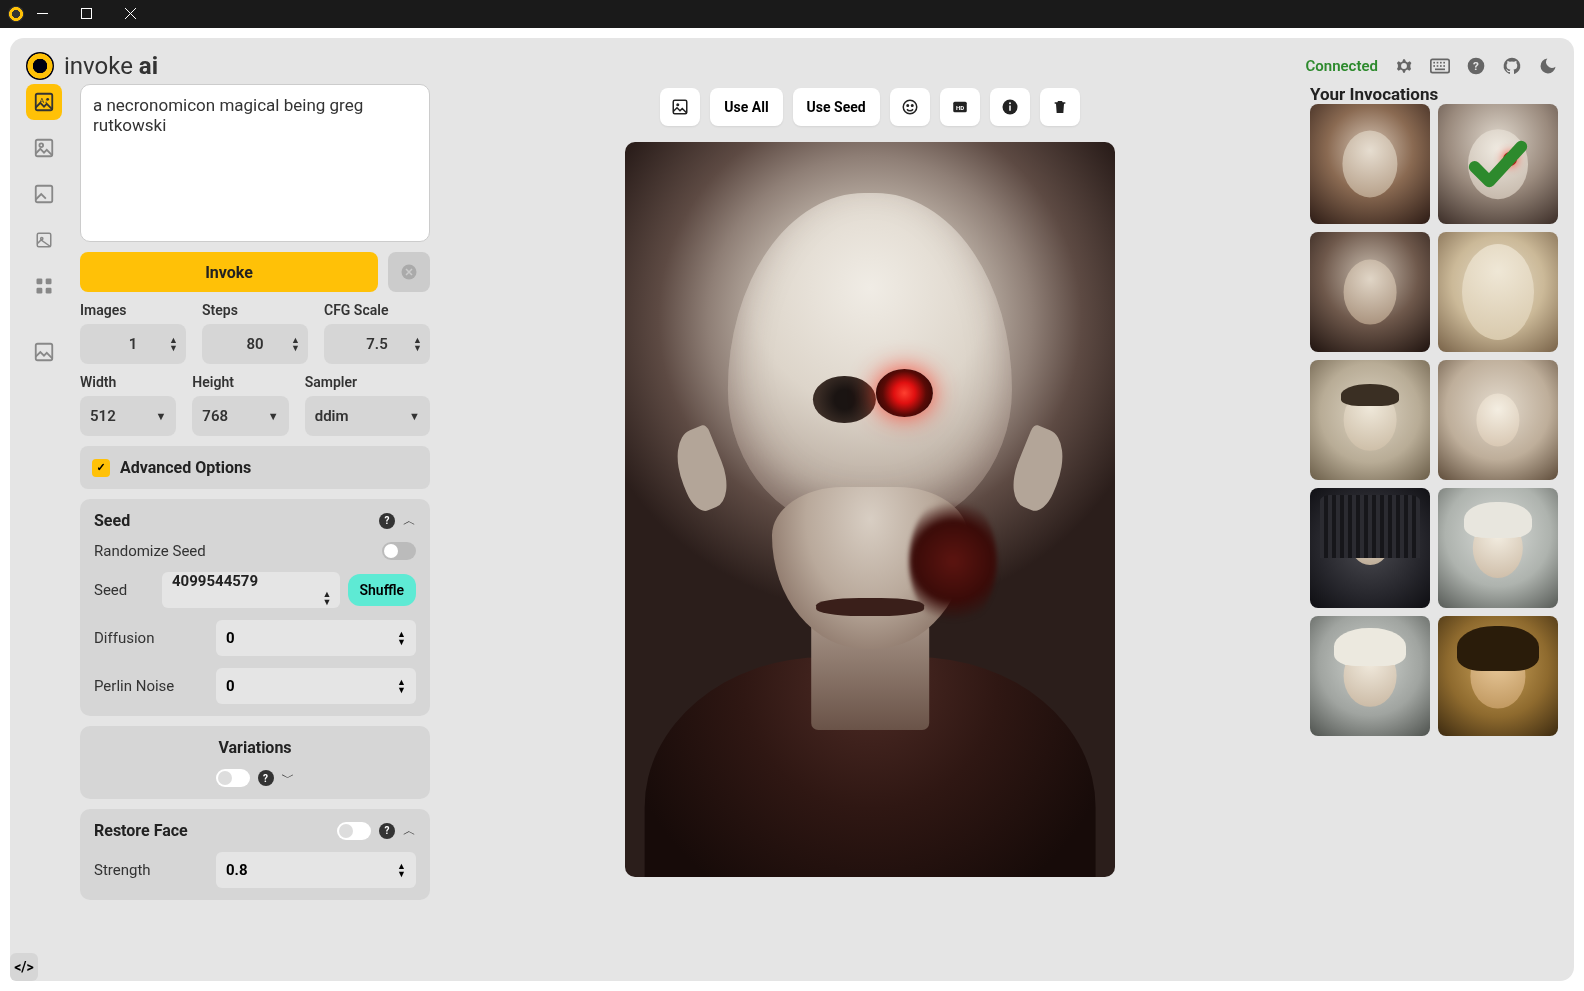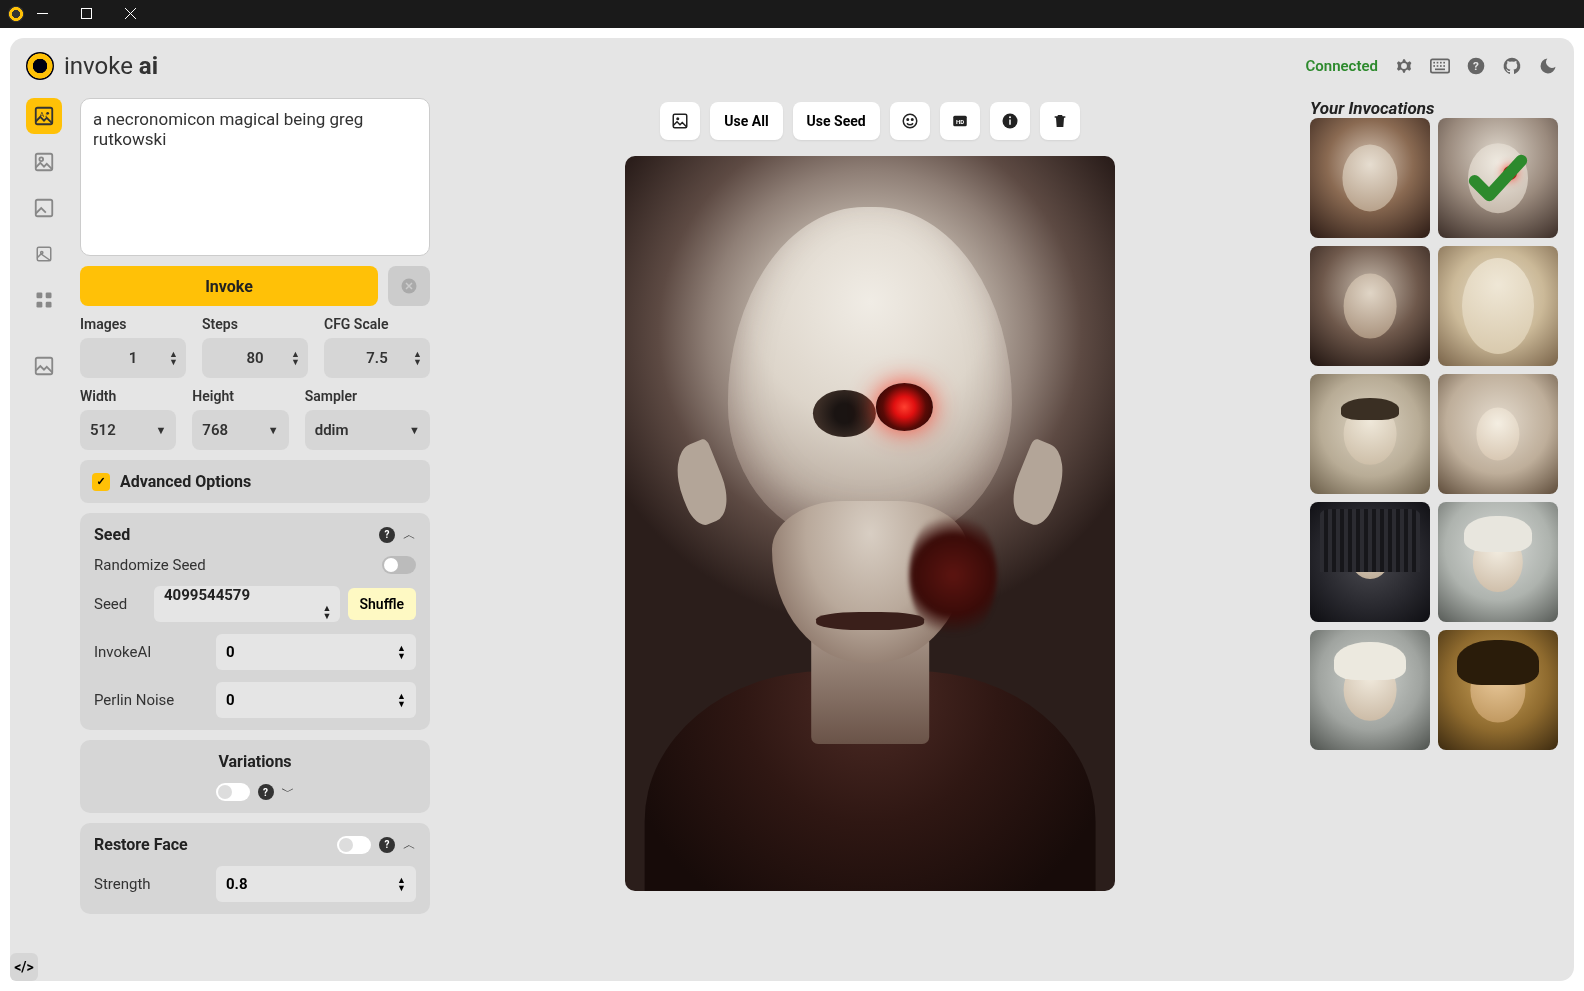--- a/index.html
+++ b/index.html
@@ -4,21 +4,21 @@
 <style>
 * { box-sizing: border-box; margin: 0; padding: 0; font-family: -apple-system, BlinkMacSystemFont, "Segoe UI", Roboto, sans-serif; }
 body { background: #fff; width: 1584px; height: 991px; overflow: hidden; }
 .titlebar { height: 28px; background: #1a1a1a; color: #ddd; display: flex; align-items: center; padding: 0 8px; font-size: 12px; }
 .titlebar-logo { width: 16px; height: 16px; border-radius: 50%; background: radial-gradient(circle,#333 35%,#ffc107 38%,#ffc107 60%,#333 63%); margin-right: 8px; flex-shrink:0; }
 .titlebar-title { flex: 1; }
 .win-controls { display: flex; gap: 24px; color: #fff; font-size: 13px; }
 .win-btn { width: 20px; text-align: center; cursor: default; }
 .app { padding: 10px; height: calc(100% - 28px); }
 .main-card { background: #e5e5e5; border-radius: 14px; height: 100%; padding: 14px 16px; display: flex; flex-direction: column; }
-.topbar { display: flex; align-items: center; justify-content: space-between; margin-bottom: 18px; }
+.topbar { display: flex; align-items: center; justify-content: space-between; margin-bottom: 4px; }
 .brand { display: flex; align-items: center; gap: 10px; }
 .brand-logo { width: 28px; height: 28px; border-radius: 50%; background: radial-gradient(circle,#001 35%,#ffc107 38%,#ffc107 62%,#001 65%,#001 72%,#ffc107 75%); }
 .brand-text { font-size: 24px; color: #333; font-weight: 400; }
 .brand-text b { font-weight: 700; }
 .top-right { display: flex; align-items: center; gap: 16px; color: #666; }
 .connected { color: #2d8a2d; font-weight: 600; font-size: 15px; }
 .top-icon { width: 20px; height: 20px; display: flex; align-items: center; justify-content: center; }
 .content { display: flex; gap: 14px; flex: 1; min-height: 0; }
 .side-tabs { display: flex; flex-direction: column; gap: 10px; width: 40px; }
 .side-tab { width: 36px; height: 36px; border-radius: 8px; display: flex; align-items: center; justify-content: center; color: #888; }
@@ -44,40 +44,40 @@
 .section-title { font-weight: 700; font-size: 16px; color: #222; }
 .section-icons { display: flex; align-items: center; gap: 8px; color: #333; font-size: 13px; }
 .help-circle { width: 16px; height: 16px; border-radius: 50%; background: #333; color: #fff; font-size: 10px; display: flex; align-items: center; justify-content: center; font-weight: bold; }
 .field-row { display: flex; align-items: center; justify-content: space-between; gap: 10px; }
 .field-label { font-size: 15px; color: #333; }
 .toggle { width: 34px; height: 18px; border-radius: 10px; background: #bbb; position: relative; }
 .toggle::after { content: ''; position: absolute; width: 14px; height: 14px; border-radius: 50%; background: #fff; top: 2px; left: 2px; }
 .toggle.white { background: #fff; }
 .toggle.white::after { background: #ddd; }
 .seed-input-row { display: flex; align-items: center; gap: 8px; }
-.seed-input { flex: 1; height: 36px; background: #e5e5e5; border: none; border-radius: 6px; padding: 0 10px; font-weight: 700; font-size: 15px; color: #222; position: relative; }
-.shuffle-btn { padding: 8px 12px; background: #fef9c3; border-radius: 6px; font-size: 14px; font-weight: 600; border:none; }
+.seed-input { flex: 1; height: 36px; background: #e5e5e5; border: none; border-radius: 6px; padding: 0 10px; font-weight: 700; font-size: 15px; color: #222; position: relative; margin-left: 8px; }
+.shuffle-btn { padding: 8px 12px; background: #5eead4; border-radius: 12px; font-size: 14px; font-weight: 600; border:none; }
 .small-num { width: 200px; height: 36px; background: #e5e5e5; border-radius: 6px; display: flex; align-items: center; padding: 0 10px; font-weight: 700; font-size: 15px; justify-content: space-between; }
 .small-num .spinners { display: flex; flex-direction: column; font-size: 9px; line-height: 8px; }
 .center-panel { flex: 1; display: flex; flex-direction: column; align-items: center; gap: 16px; padding-top: 4px; }
 .toolbar { display: flex; gap: 10px; }
 .tool-btn { height: 38px; padding: 0 14px; background: #fff; border: none; border-radius: 8px; font-weight: 700; font-size: 14px; display: flex; align-items: center; justify-content: center; box-shadow: 0 1px 2px rgba(0,0,0,0.08); }
 .tool-btn.icon-only { width: 40px; padding: 0; }
 .canvas { width: 490px; height: 735px; border-radius: 10px; background: radial-gradient(ellipse 60% 40% at 50% 24%,#dcd6cd 0%,#c0b5aa 34%,#8f7f76 55%,#5d4a43 72%,#2b1e1b 100%); position: relative; overflow: hidden; }
 .skull-head { position:absolute; left:50%; top:7%; transform:translateX(-50%); width:58%; height:46%; border-radius:48% 48% 46% 46% / 58% 58% 42% 42%; background: radial-gradient(circle at 50% 28%,#f0ece5 0%,#ddd5ca 42%,#bdb0a4 70%,#8c7c71 100%); box-shadow: inset 0 -20px 40px rgba(60,30,25,0.35); }
 .eye-l { position:absolute; left:30%; top:54%; width:22%; height:14%; border-radius:50%; background: radial-gradient(circle,#1a1412 25%,#3b2d26 70%); }
 .eye-r { position:absolute; right:28%; top:52%; width:20%; height:14%; border-radius:50%; background: radial-gradient(circle,#ff4030 0%,#e01010 28%,#5a0a06 58%,#190402 100%); box-shadow:0 0 26px rgba(255,40,20,0.85); }
 .ear-l { position:absolute; left:11%; top:39%; width:9%; height:11%; background:#b3a598; border-radius:60% 10% 50% 30%; transform:rotate(-22deg); }
 .ear-r { position:absolute; right:11%; top:39%; width:9%; height:11%; background:#b3a598; border-radius:10% 60% 30% 50%; transform:rotate(22deg); }
 .jaw { position:absolute; left:50%; top:47%; transform:translateX(-50%); width:40%; height:22%; border-radius:36% 36% 48% 48% / 30% 30% 70% 70%; background: radial-gradient(ellipse at 50% 20%,#d8cec3 0%,#b9a99b 46%,#8a7467 80%); }
 .mouth { position:absolute; left:50%; top:62%; transform:translateX(-50%); width:22%; height:2.5%; background:#3a1f1a; border-radius:40%; }
 .blood-r { position:absolute; right:24%; top:48%; width:18%; height:18%; background: radial-gradient(circle,#5c1410 0%,#3a0b08 50%,transparent 75%); border-radius:50%; filter:blur(2px); }
 .neck { position:absolute; left:50%; top:64%; transform:translateX(-50%); width:24%; height:16%; background: linear-gradient(#a9978a,#6a5348); border-radius:14% 14% 6% 6%; }
 .body-robe { position:absolute; left:50%; bottom:-4%; transform:translateX(-50%); width:92%; height:34%; background: radial-gradient(ellipse at 50% 10%,#4d2b25 0%,#2f1713 40%,#170b09 80%); border-radius:40% 40% 8% 8% / 60% 60% 10% 10%; }
-.right-panel { width: 248px; display: flex; flex-direction: column; gap: 0; font-style: italic; }
+.right-panel { width: 248px; display: flex; flex-direction: column; gap: 0; }
 .right-title { font-weight: 700; font-size: 17px; color: #222; }
 .thumb-grid { display: grid; grid-template-columns: 1fr 1fr; gap: 8px; }
 .thumb { aspect-ratio: 1/1; border-radius: 8px; position: relative; overflow: hidden; }
 .thumb svg.check { position: absolute; top: 50%; left: 50%; transform: translate(-50%,-50%); }
 .all-loaded { height: 40px; border-radius: 8px; background: #d6d6d6; display: flex; align-items: center; justify-content: center; font-weight: 600; color: #888; font-size: 14px; }
 .code-btn { position: fixed; left: 10px; bottom: 10px; width: 28px; height: 28px; background: #d6d6d6; border-radius: 6px; display: flex; align-items: center; justify-content: center; font-size: 14px; font-weight: bold; }
 .th-face { position:absolute; left:50%; top:50%; transform:translate(-50%,-50%); border-radius:50%; }
 </style>
 </head>
 <body>
@@ -279,21 +279,21 @@
       <div class="toggle"></div>
     </div>
     <div class="field-row">
       <span class="field-label" style="width:50px">Seed</span>
       <div class="seed-input-row" style="flex:1">
         <div class="seed-input"><span>4099544579</span><span class="spinners" style="position:absolute;right:8px;display:flex;flex-direction:column;font-size:9px;line-height:8px">▲<br>▼</span></div>
         <button class="shuffle-btn">Shuffle</button>
       </div>
     </div>
     <div class="field-row">
-      <span class="field-label">InvokeAI</span>
+      <span class="field-label">Diffusion</span>
       <div class="small-num">
                 <span>0</span>
                 <span class="spinners">▲<br>▼</span>
               </div>
     </div>
     <div class="field-row">
       <span class="field-label">Perlin Noise</span>
       <div class="small-num">
                 <span>0</span>
                 <span class="spinners">▲<br>▼</span>

